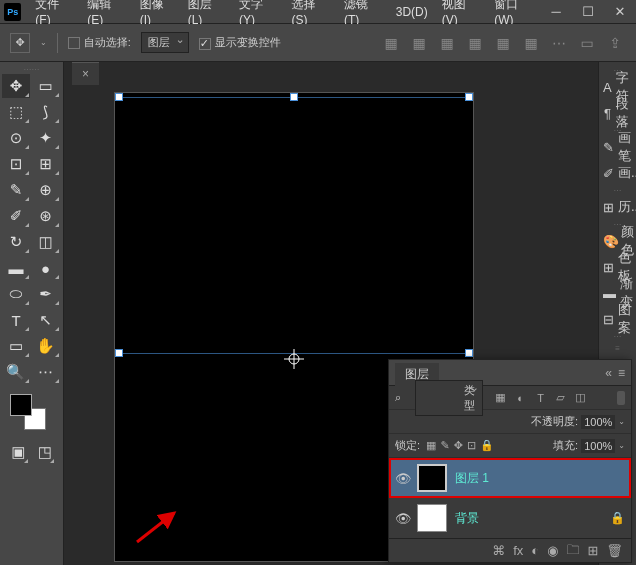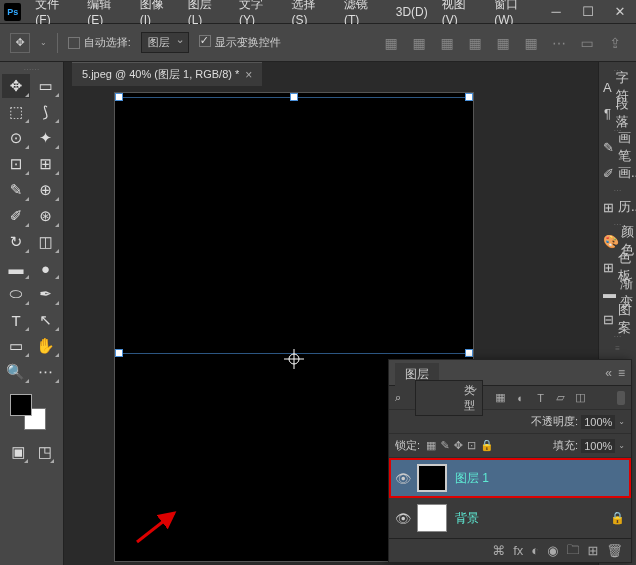--- a/index.html
+++ b/index.html
@@ -101,21 +101,21 @@
 
 <div class="optionsbar">
   <div class="opt-tool">✥</div>
   <span class="dd-arrow">⌄</span>
   <span style="border-left:1px solid #666;height:20px"></span>
   <label style="display:flex;align-items:center">
       <span class="chk"></span>
       <span>自动选择:</span>
     </label>
   <div class="dropdown">图层</div>
-  <label style="display:flex;align-items:flex-start">
+  <label style="display:flex;align-items:flex-end">
       <span class="chk on"></span>
       <span>显示变换控件</span>
     </label>
   <div class="opt-icons">
     <div class="opt-icon">▦</div>
     <div class="opt-icon">▦</div>
     <div class="opt-icon">▦</div>
     <div class="opt-icon">▦</div>
     <div class="opt-icon">▦</div>
     <div class="opt-icon">▦</div>
@@ -160,21 +160,20 @@
       <div class="bg"></div>
     </div>
     <div class="bottom-tools">
       <div class="tool" style="width:22px">▣</div>
       <div class="tool" style="width:22px">◳</div>
     </div>
   </div>
 
   <div class="canvas-area">
     <div class="doc-tab">
-      <span>5.jpeg @ 40% (图层 1, RGB/8) *</span>
       <span class="tab-close">×</span>
     </div>
     <div class="canvas">
       <div class="guide" style="top:4px;left:0;right:0;height:1px"></div>
       <div class="guide" style="top:260px;left:0;right:0;height:1px"></div>
       <div class="handle" style="top:0;left:0"></div>
       <div class="handle" style="top:0;left:50%;margin-left:-4px"></div>
       <div class="handle" style="top:0;right:0"></div>
       <div class="handle" style="top:256px;left:0"></div>
       <div class="handle" style="top:256px;right:0"></div>

